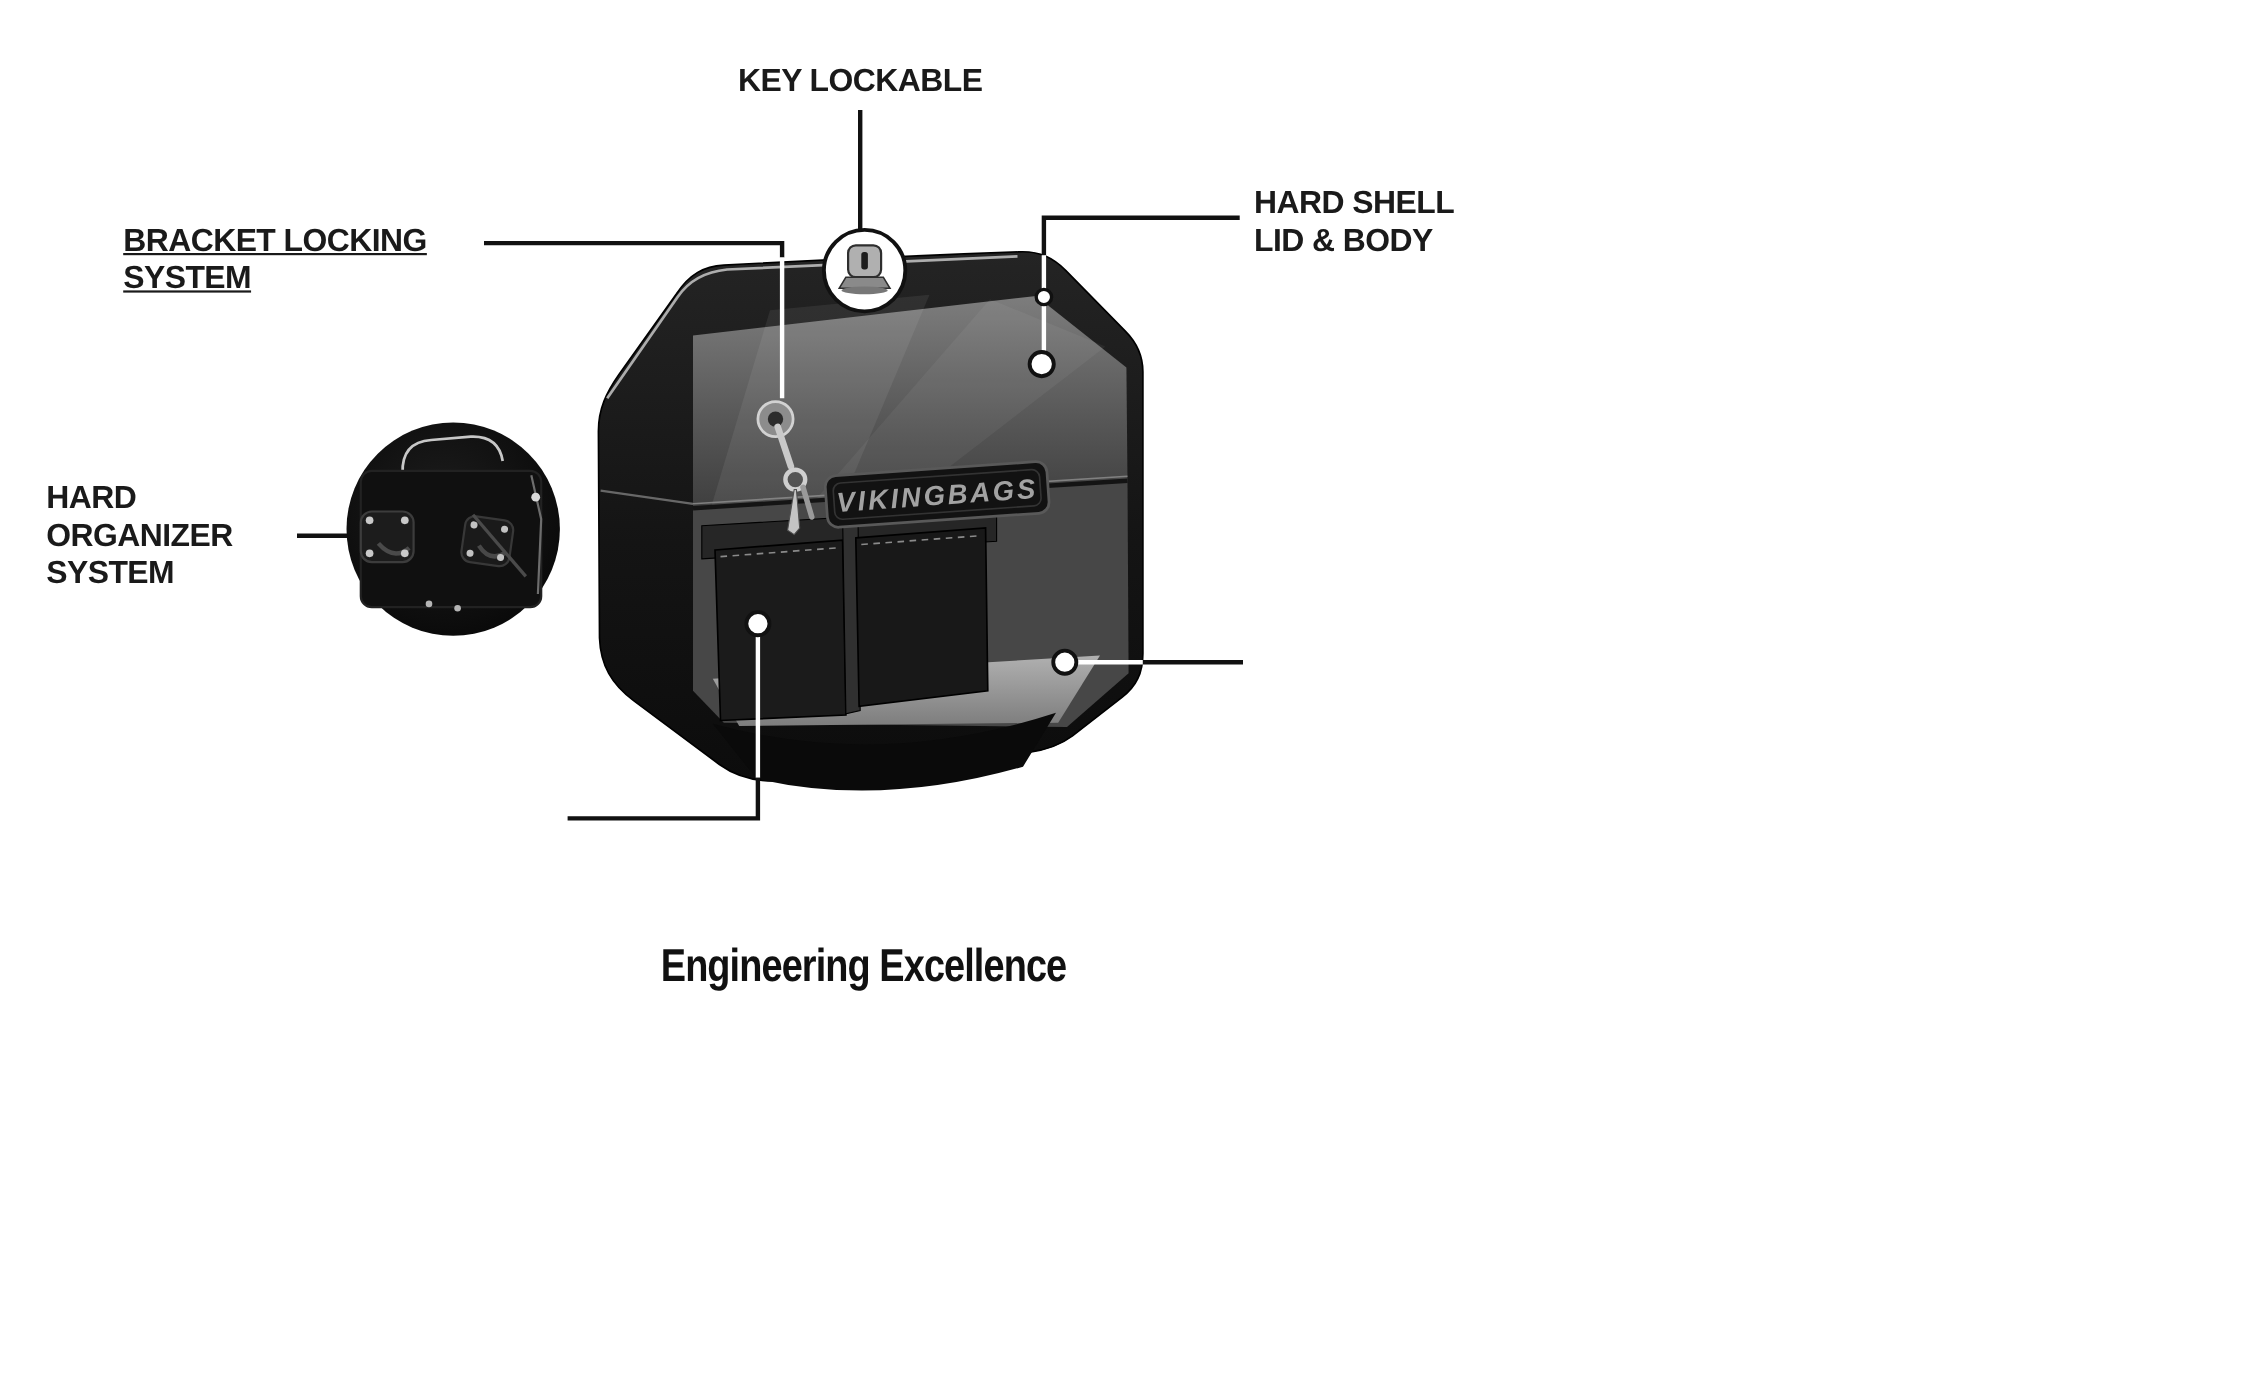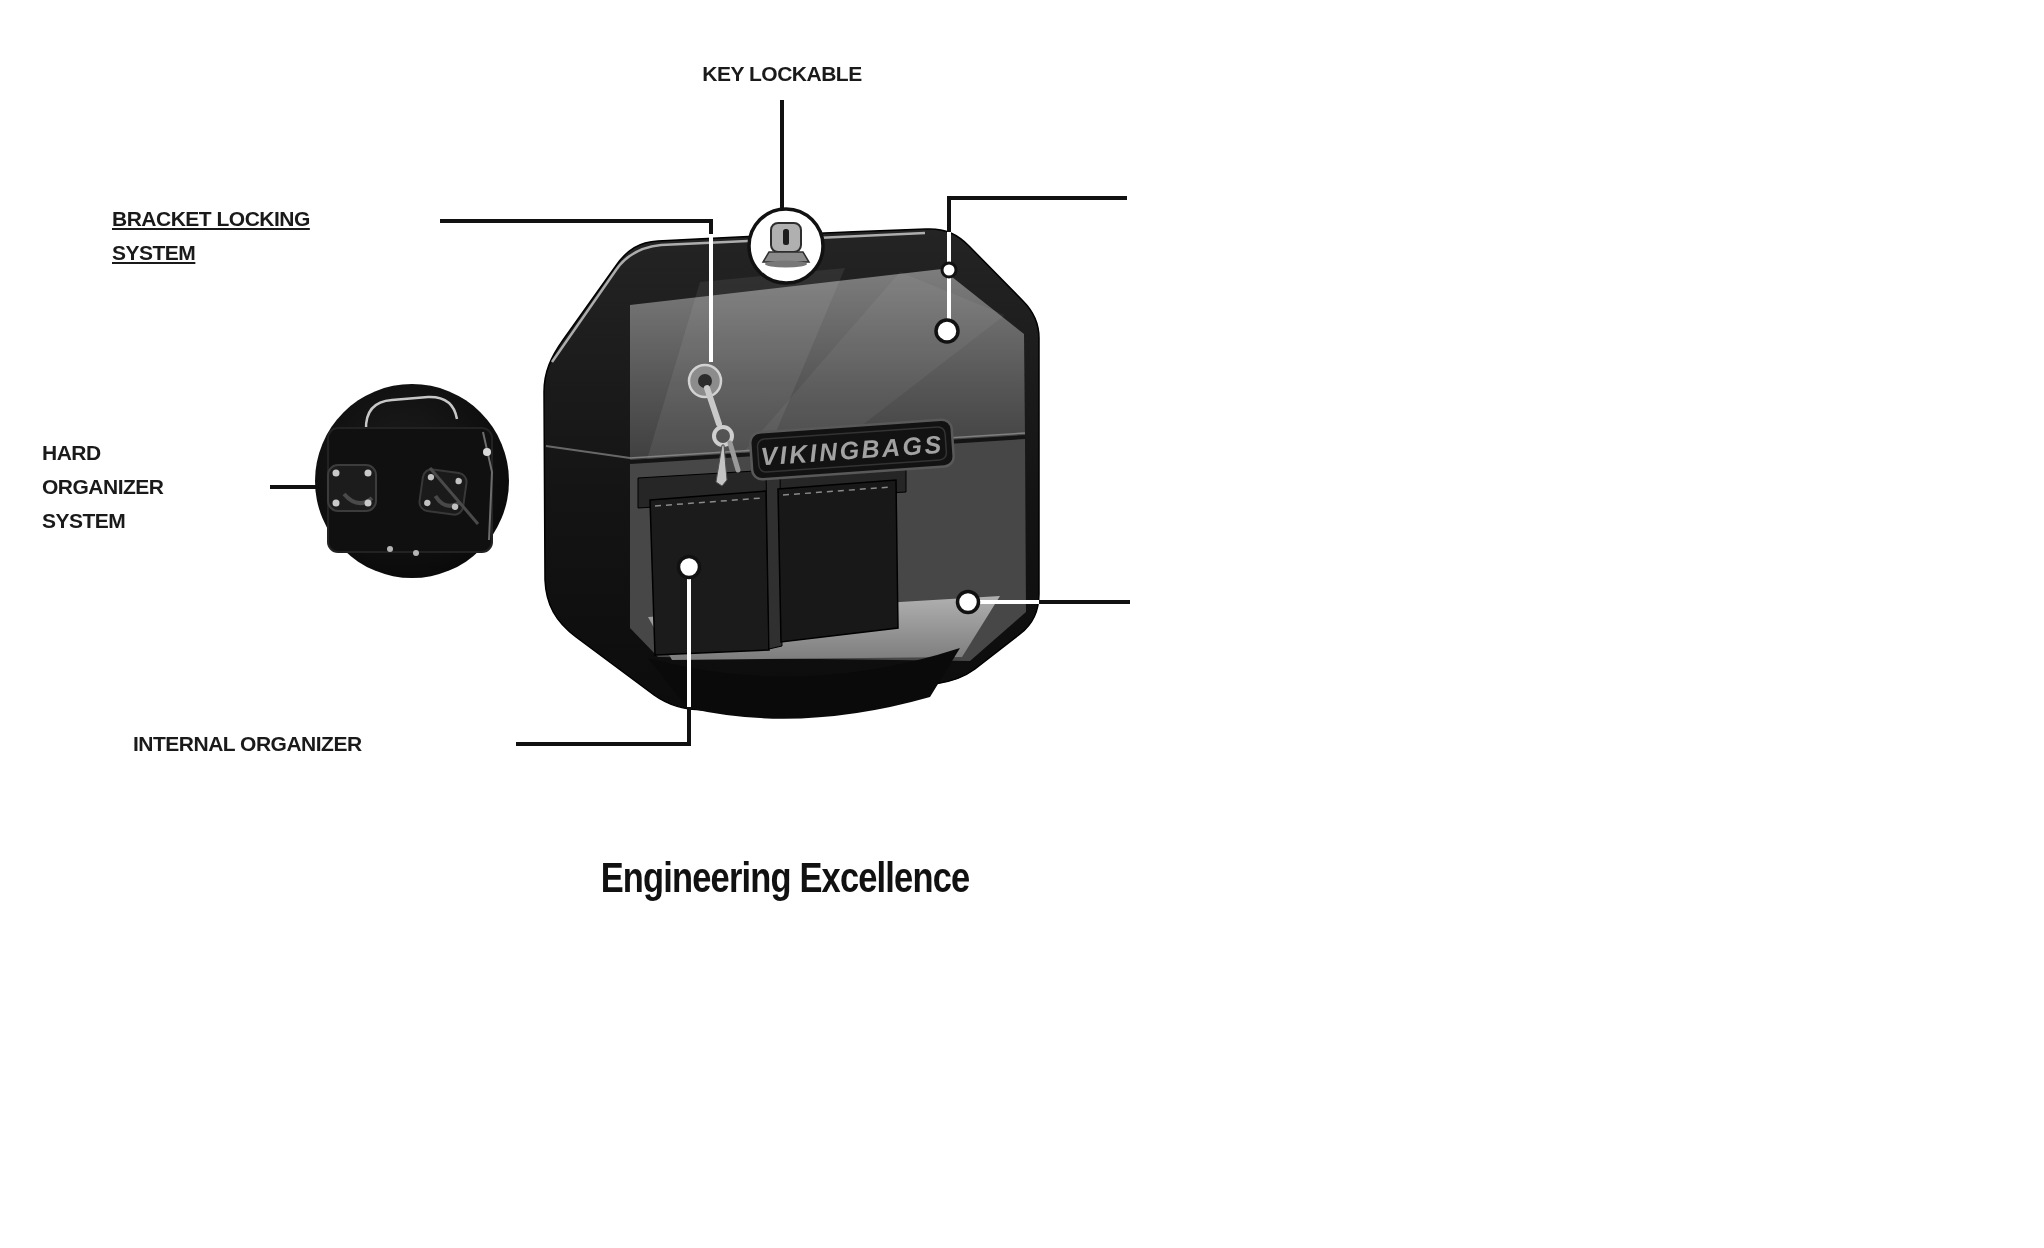--- a/index.html
+++ b/index.html
@@ -8,21 +8,21 @@
     width:2044px;height:1248px;
     background:#ffffff;
     font-family:"Liberation Sans", sans-serif;
     overflow:hidden;
   }
   .illustration{position:absolute;left:0;top:0;width:2044px;height:1248px;}
   .label{
     position:absolute;
     color:#1a1a1a;
     font-weight:bold;
-    font-size:21px;
+    font-size:29px;
     line-height:34px;
     letter-spacing:-0.5px;
     white-space:nowrap;
     transform-origin:left top;
   }
   .label .ln{display:block;}
   .label.centered{text-align:center;transform-origin:center top;}
   .diagram-title{
     position:absolute;
     left:535px;top:854px;width:500px;
@@ -199,27 +199,28 @@
 
   <div class="label centered" style="left:582px;top:57px;width:400px;">
     <span class="ln">KEY LOCKABLE</span>
   </div>
 
   <div class="label" style="left:112px;top:202px;text-decoration:underline;">
     <span class="ln">BRACKET LOCKING</span>
     <span class="ln">SYSTEM</span>
   </div>
 
+  <div class="label" style="left:1140px;top:168px;">
+    <span class="ln">HARD SHELL</span>
+    <span class="ln">LID &amp; BODY</span>
+  </div>
 
   <div class="label" style="left:42px;top:436px;">
     <span class="ln">HARD</span>
     <span class="ln">ORGANIZER</span>
     <span class="ln">SYSTEM</span>
   </div>
 
 
-  <div class="label" style="left:133px;top:727px;">
-    <span class="ln">INTERNAL ORGANIZER</span>
-  </div>
 
   <div class="diagram-title">Engineering Excellence</div>
 
 </div>
 
 </body></html>

